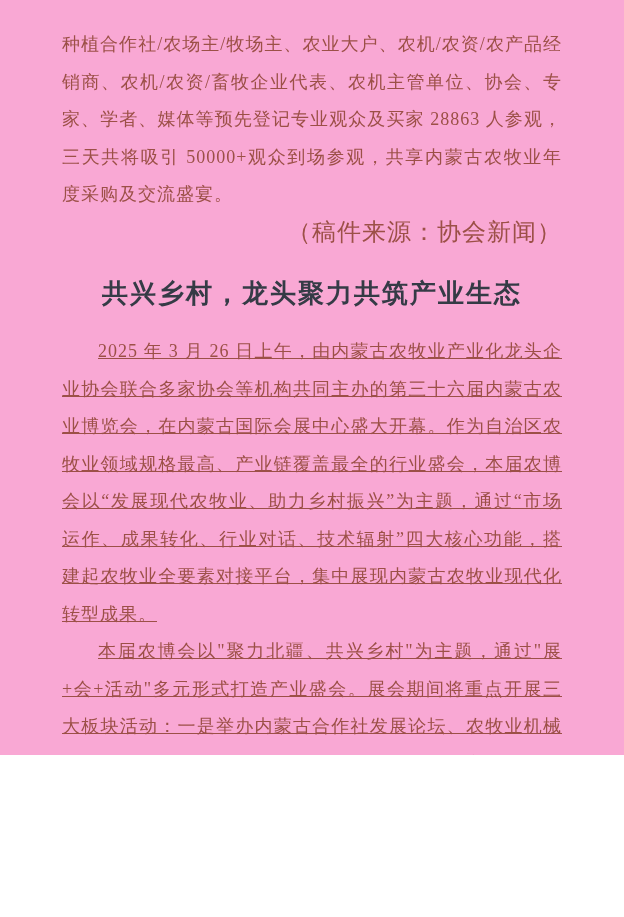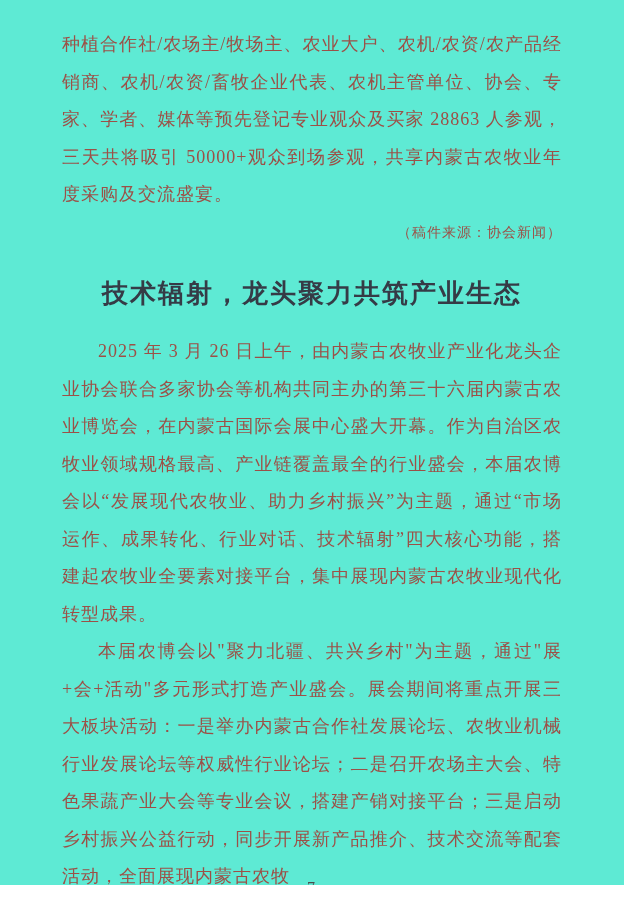--- a/index.html
+++ b/index.html
@@ -3,42 +3,43 @@
 <meta charset="utf-8">
 <style>
   html, body {
     margin: 0;
     padding: 0;
     background: #ffffff;
   }
   .page {
     position: relative;
     width: 624px;
-    height: 885px;
-    background: #5eead4;
+    height: 755px;
+    background: #f9a8d4;
     overflow: hidden;
     font-family: "Liberation Serif", "DejaVu Serif", serif;
   }
   .content {
     padding: 26px 62px 0 62px;
   }
   .body-para {
     font-size: 18px;
     line-height: 37.5px;
     letter-spacing: 1px;
     color: #9c5047;
     text-align: justify;
     text-justify: inter-character;
     margin: 0;
   }
   .indent {
     text-indent: 2em;
+    text-decoration: underline;
   }
   .source-line {
-    font-size: 14px;
+    font-size: 24px;
     line-height: 37.5px;
     letter-spacing: 1px;
     color: #9c5047;
     text-align: right;
     margin: 0;
   }
   .headline {
     font-family: "Liberation Sans", "DejaVu Sans", sans-serif;
     font-weight: bold;
     font-size: 26px;
@@ -67,21 +68,21 @@
 </head>
 <body>
 
 <div class="page">
   <div class="content">
 
     <p class="body-para">种植合作社/农场主/牧场主、农业大户、农机/农资/农产品经销商、农机/农资/畜牧企业代表、农机主管单位、协会、专家、学者、媒体等预先登记专业观众及买家 28863 人参观，三天共将吸引 50000+观众到场参观，共享内蒙古农牧业年度采购及交流盛宴。</p>
 
     <p class="source-line">（稿件来源：协会新闻）</p>
 
-    <h1 class="headline headline-1">技术辐射，龙头聚力共筑产业生态</h1>
+    <h1 class="headline headline-1">共兴乡村，龙头聚力共筑产业生态</h1>
 
 
     <p class="body-para indent para-after-headline">2025 年 3 月 26 日上午，由内蒙古农牧业产业化龙头企业协会联合多家协会等机构共同主办的第三十六届内蒙古农业博览会，在内蒙古国际会展中心盛大开幕。作为自治区农牧业领域规格最高、产业链覆盖最全的行业盛会，本届农博会以“发展现代农牧业、助力乡村振兴”为主题，通过“市场运作、成果转化、行业对话、技术辐射”四大核心功能，搭建起农牧业全要素对接平台，集中展现内蒙古农牧业现代化转型成果。</p>
 
     <p class="body-para indent">本届农博会以"聚力北疆、共兴乡村"为主题，通过"展+会+活动"多元形式打造产业盛会。展会期间将重点开展三大板块活动：一是举办内蒙古合作社发展论坛、农牧业机械行业发展论坛等权威性行业论坛；二是召开农场主大会、特色果蔬产业大会等专业会议，搭建产销对接平台；三是启动乡村振兴公益行动，同步开展新产品推介、技术交流等配套活动，全面展现内蒙古农牧</p>
 
   </div>
 
   <div class="page-footer">- 7 -</div>
 </div>

